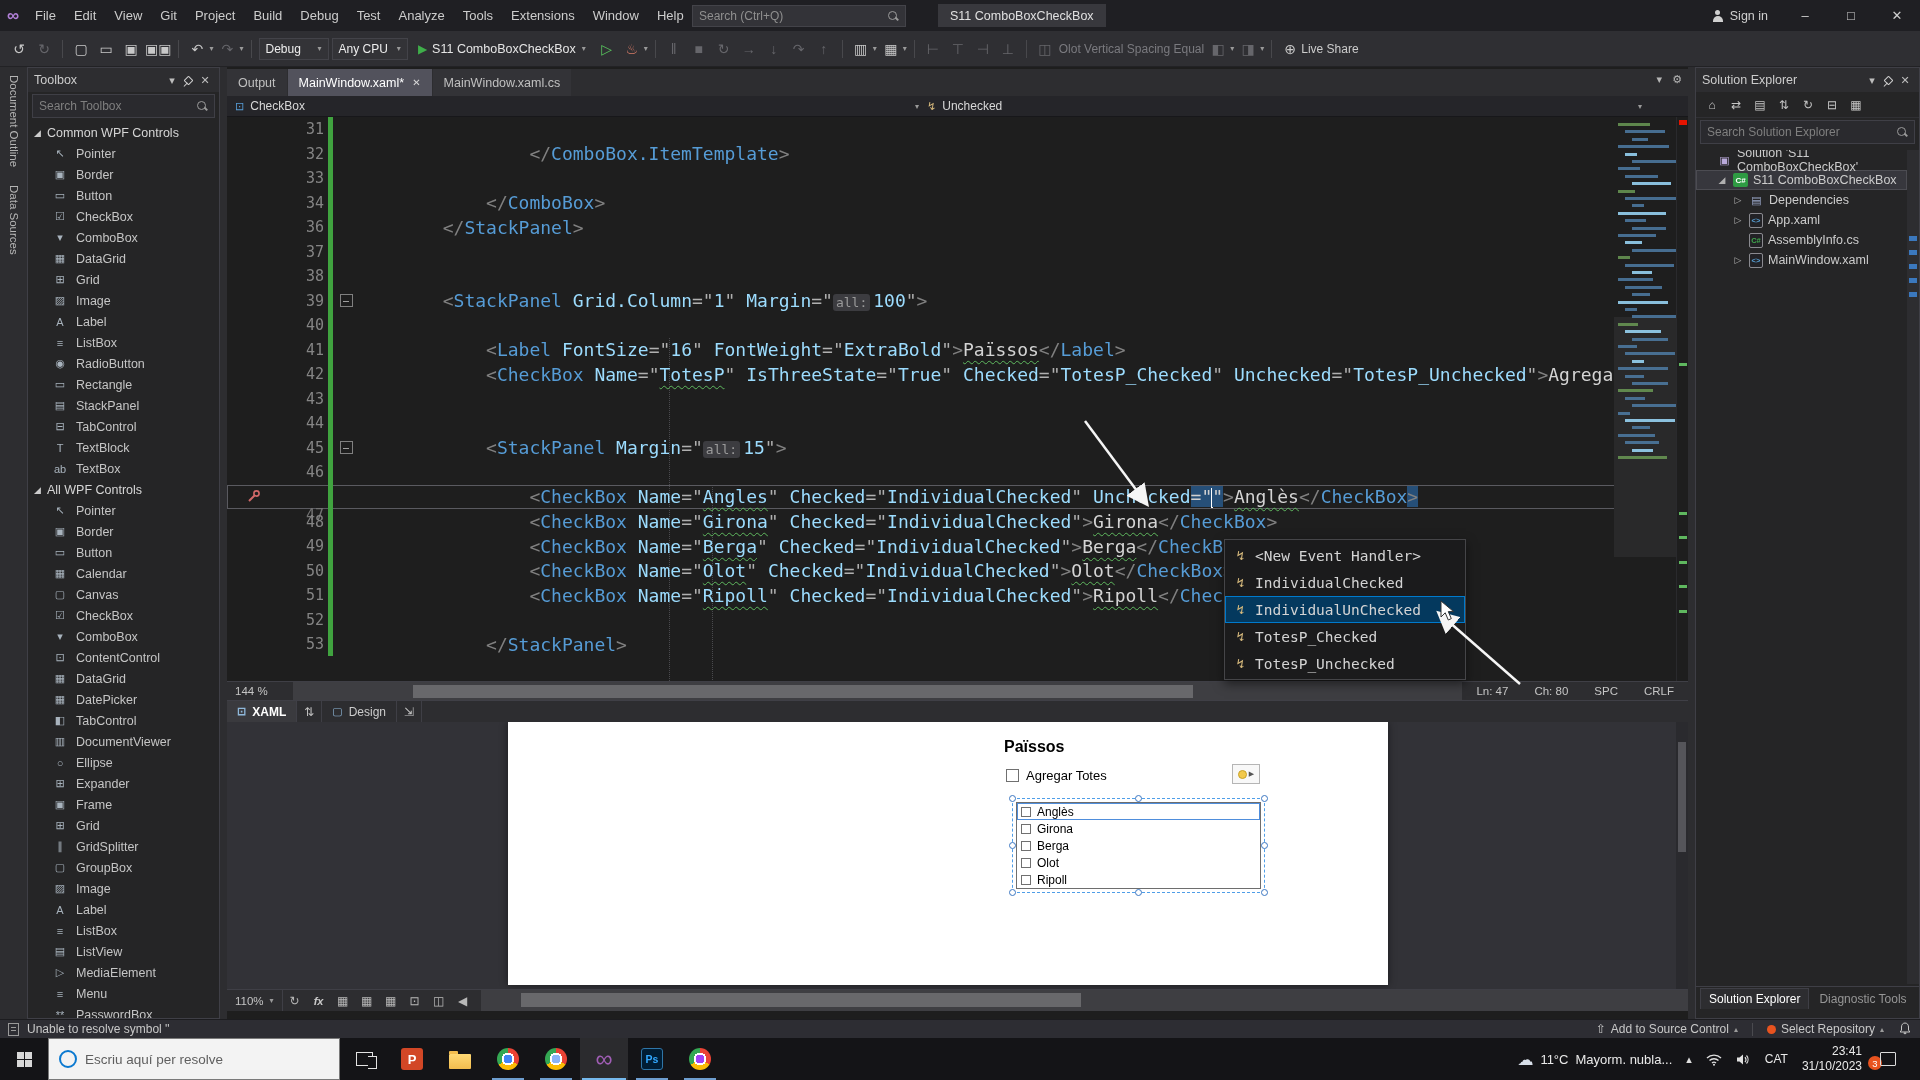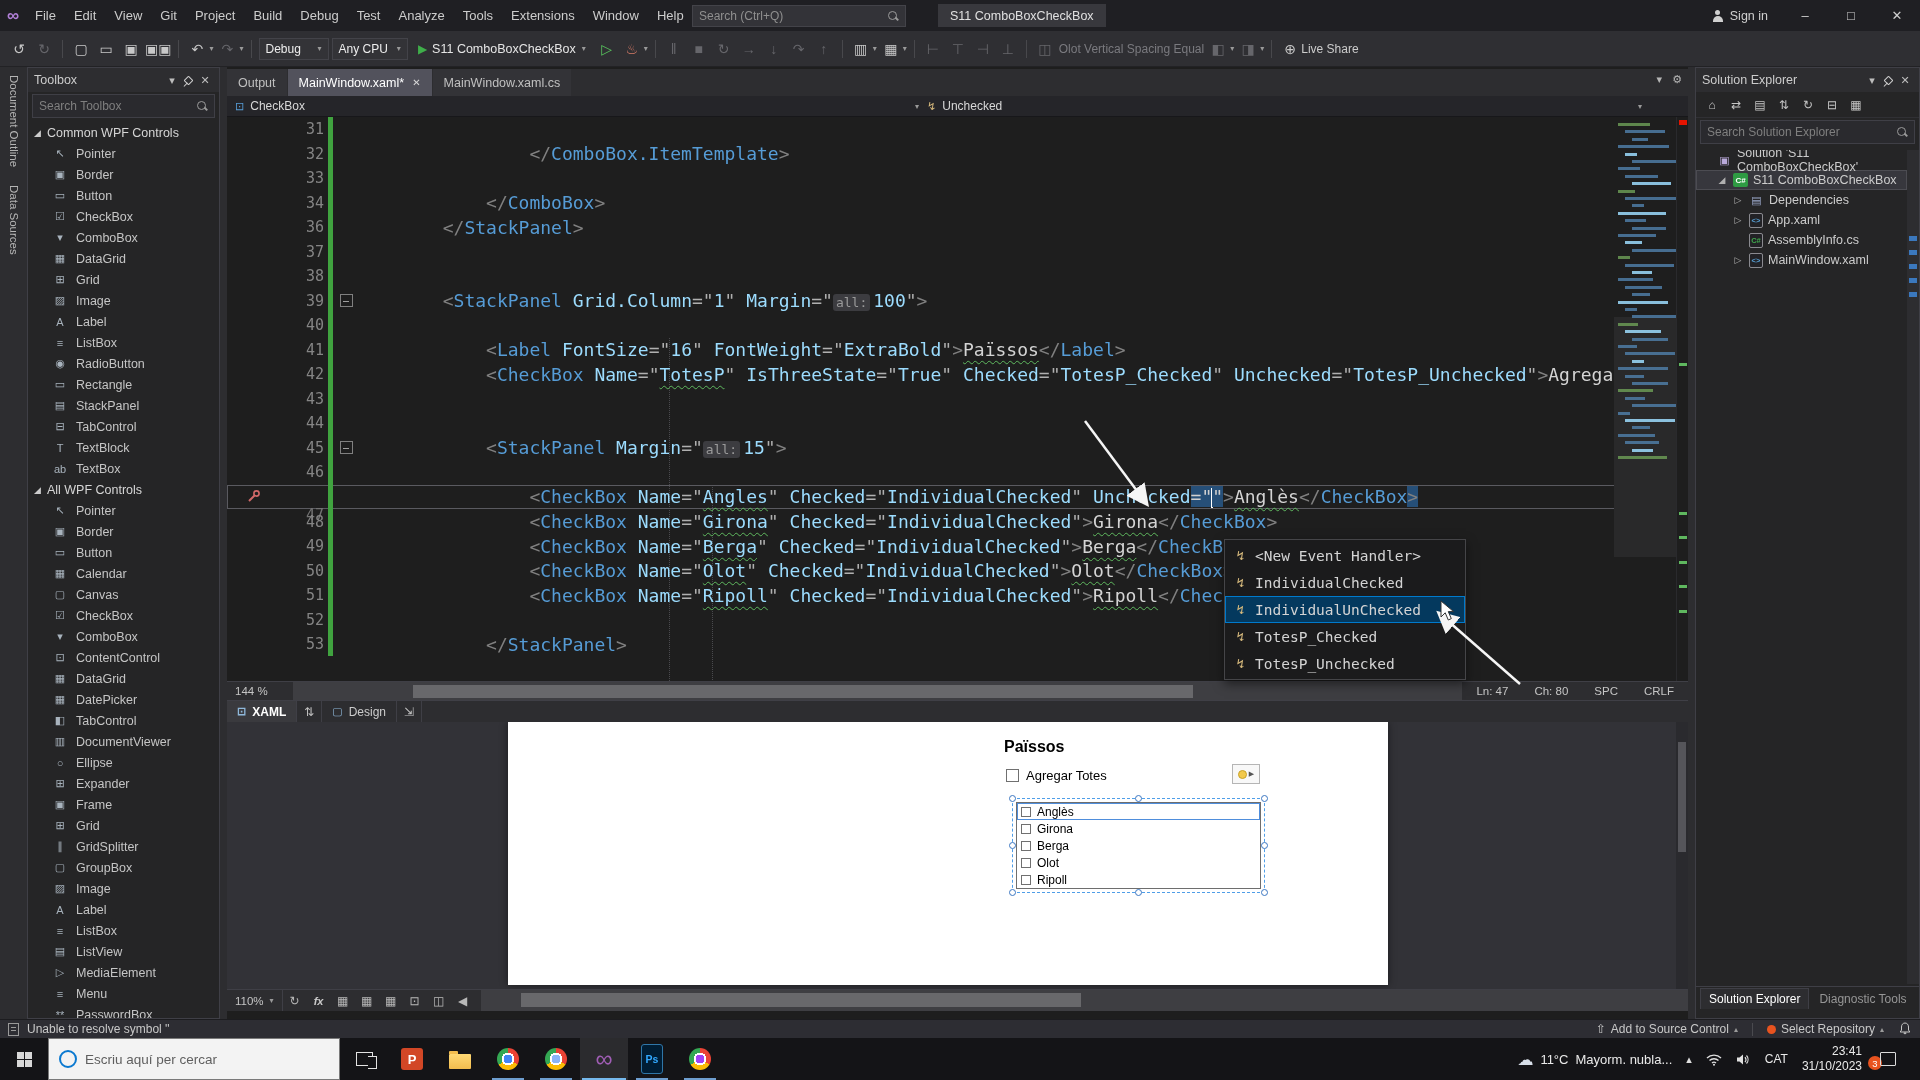--- a/index.html
+++ b/index.html
@@ -191,21 +191,21 @@
   .tb-app.active::after { content:""; position:absolute; left:2px; bottom:0; width:44px; height:2.5px; background:#76b9ed; }
   .tv-ico { width:17px; height:14px; border:1.5px solid #e3e3e3; position:relative; background:transparent; }
   .tv-ico::after { content:""; position:absolute; right:-5px; top:3px; width:8px; height:11px; border:1.5px solid #e3e3e3; border-left:none; background:#141417; }
   .app-ppt { width:22px; height:22px; border-radius:3px; background:#d24726; color:#fff; font-size:13px; font-weight:bold; display:flex; align-items:center; justify-content:center; }
   .folder-ico { width:22px; height:15px; background:linear-gradient(#ffd975,#f3bd4e); border-radius:1px; position:relative; margin-top:4px; }
   .folder-ico::before { content:""; position:absolute; left:0; top:-3px; width:9px; height:3px; background:#f3bd4e; border-radius:1px 1px 0 0; }
   .chrome-ico { width:22px; height:22px; border-radius:50%; background:radial-gradient(circle at center, #4285f4 0 4.5px, #ffffff 4.5px 6.5px, transparent 6.5px), conic-gradient(#ea4335 0 33%, #fbbc05 33% 66%, #34a853 66% 100%); }
   .chrome-ico.c2 { background:radial-gradient(circle at center, #8ab4f8 0 4.5px, #ffffff 4.5px 6.5px, transparent 6.5px), conic-gradient(#ea4335 0 33%, #fbbc05 33% 66%, #34a853 66% 100%); }
   .chrome-ico.c3 { background:radial-gradient(circle at center, #a142f4 0 4.5px, #ffffff 4.5px 6.5px, transparent 6.5px), conic-gradient(#ea4335 0 33%, #fbbc05 33% 66%, #34a853 66% 100%); }
   .vs-ico { color:#a05eb5; font-size:24px; line-height:22px; }
-  .ps-ico { width:22px; height:30px; background:#001d34; border:1px solid #2f76a8; border-radius:3px; color:#31a8ff; font-size:10.5px; font-weight:bold; display:flex; align-items:center; justify-content:center; }
+  .ps-ico { width:22px; height:22px; background:#001d34; border:1px solid #2f76a8; border-radius:3px; color:#31a8ff; font-size:10.5px; font-weight:bold; display:flex; align-items:center; justify-content:center; }
   #tb-tray { margin-left:auto; display:flex; align-items:center; gap:14px; padding-right:4px; }
   #tb-weather { display:flex; align-items:center; gap:7px; font-size:13px; color:#eaeaea; }
   .cloud { color:#d7dee8; font-size:16px; position:relative; }
   .cloud::before { content:""; position:absolute; left:-3px; top:0; width:8px; height:8px; border-radius:50%; background:#f4c23c; z-index:-1; }
   .tray-glyph { color:#e0e0e0; font-size:11px; }
   #tb-clock { text-align:right; font-size:12px; color:#eaeaea; line-height:1.25; }
   #tb-notif { position:relative; width:20px; height:18px; }
   .notif-ico { width:16px; height:14px; border:1.5px solid #dcdcdc; border-radius:1px; position:absolute; right:0; top:2px; }
   .notif-badge { position:absolute; left:-8px; top:6px; min-width:14px; height:14px; border-radius:7px; background:#e8531f; color:#fff; font-size:9.5px; display:flex; align-items:center; justify-content:center; padding:0 3px; }
   #show-desktop { width:6px; border-left:1px solid #5a5a5a; }
@@ -844,21 +844,21 @@
     <div id="tb-start">
       <span class="winlogo">
           <i></i>
           <i></i>
           <i></i>
           <i></i>
         </span>
     </div>
     <div id="tb-search">
       <span class="cortana"></span>
-      <span class="ph">Escriu aquí per cercar</span>
+      <span class="ph">Escriu aquí per resolve</span>
     </div>
     <div id="tb-apps" style="display:flex;">
         <div class="tb-app">
           <span class="tv-ico"></span>
         </div>
         <div class="tb-app">
           <span class="app-ppt">P</span>
         </div>
         <div class="tb-app">
           <span class="folder-ico"></span>

